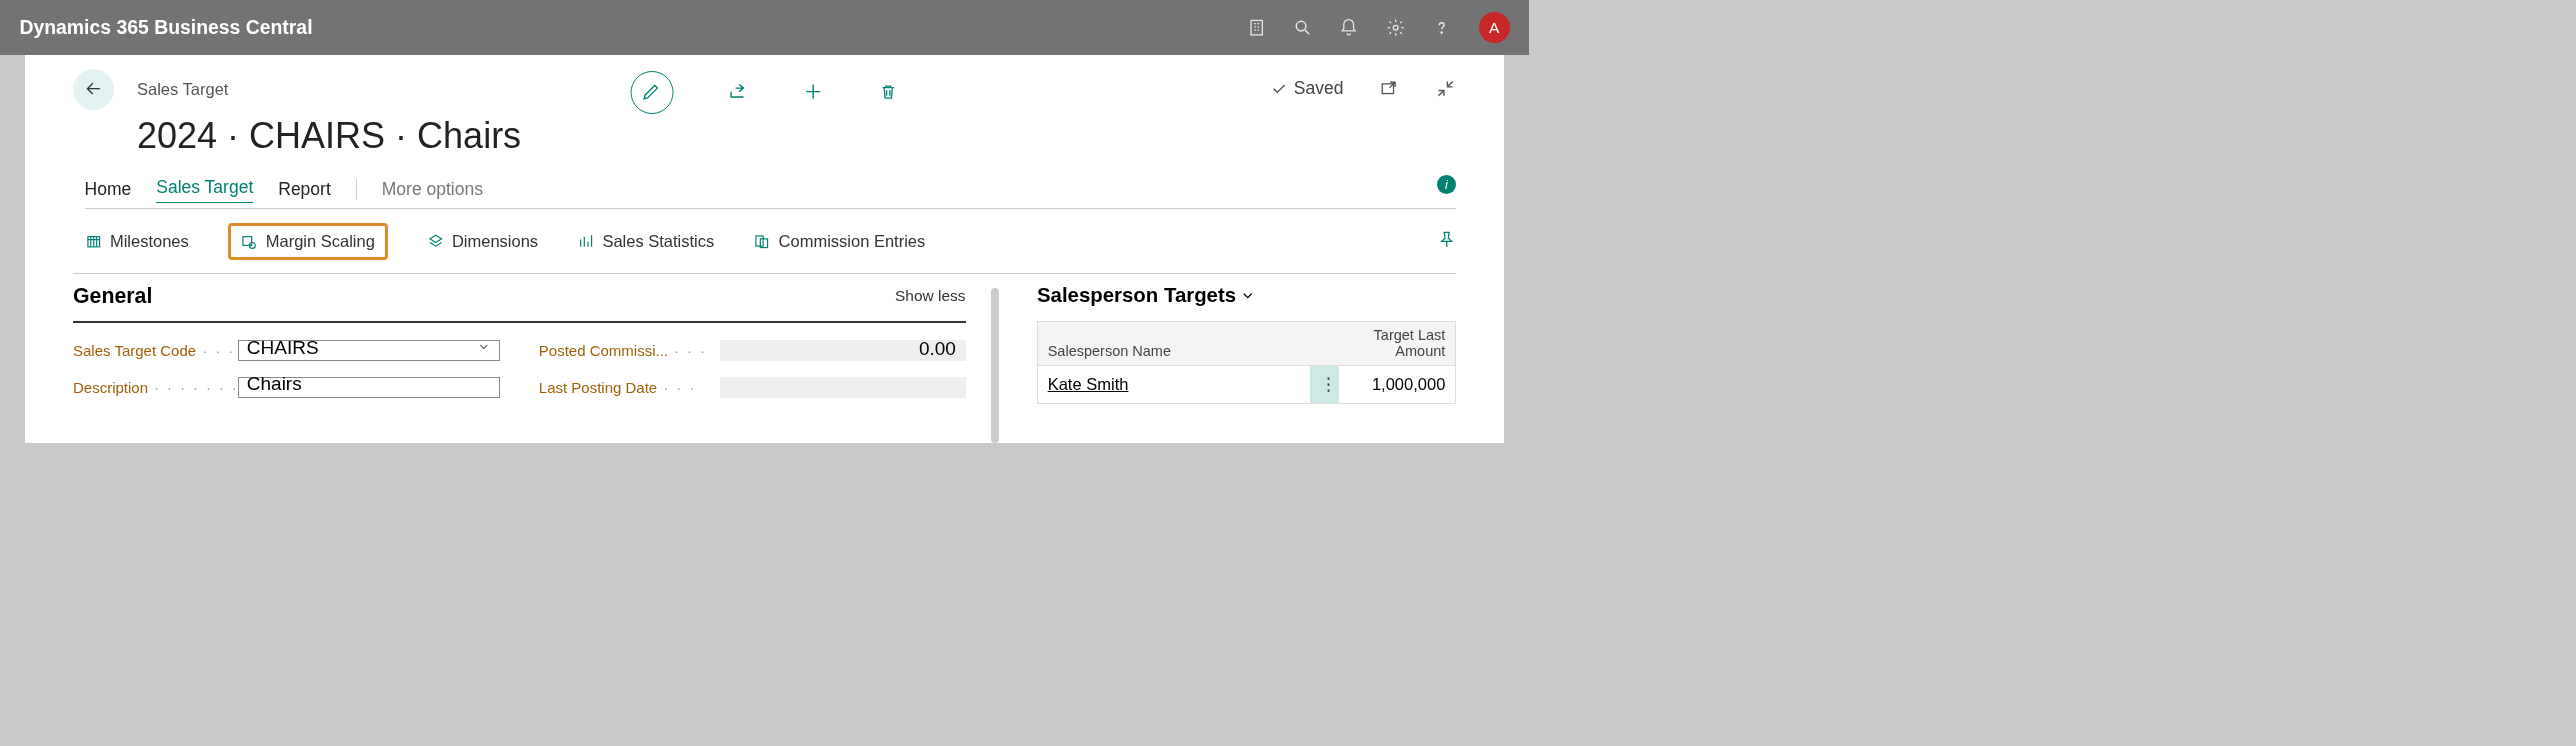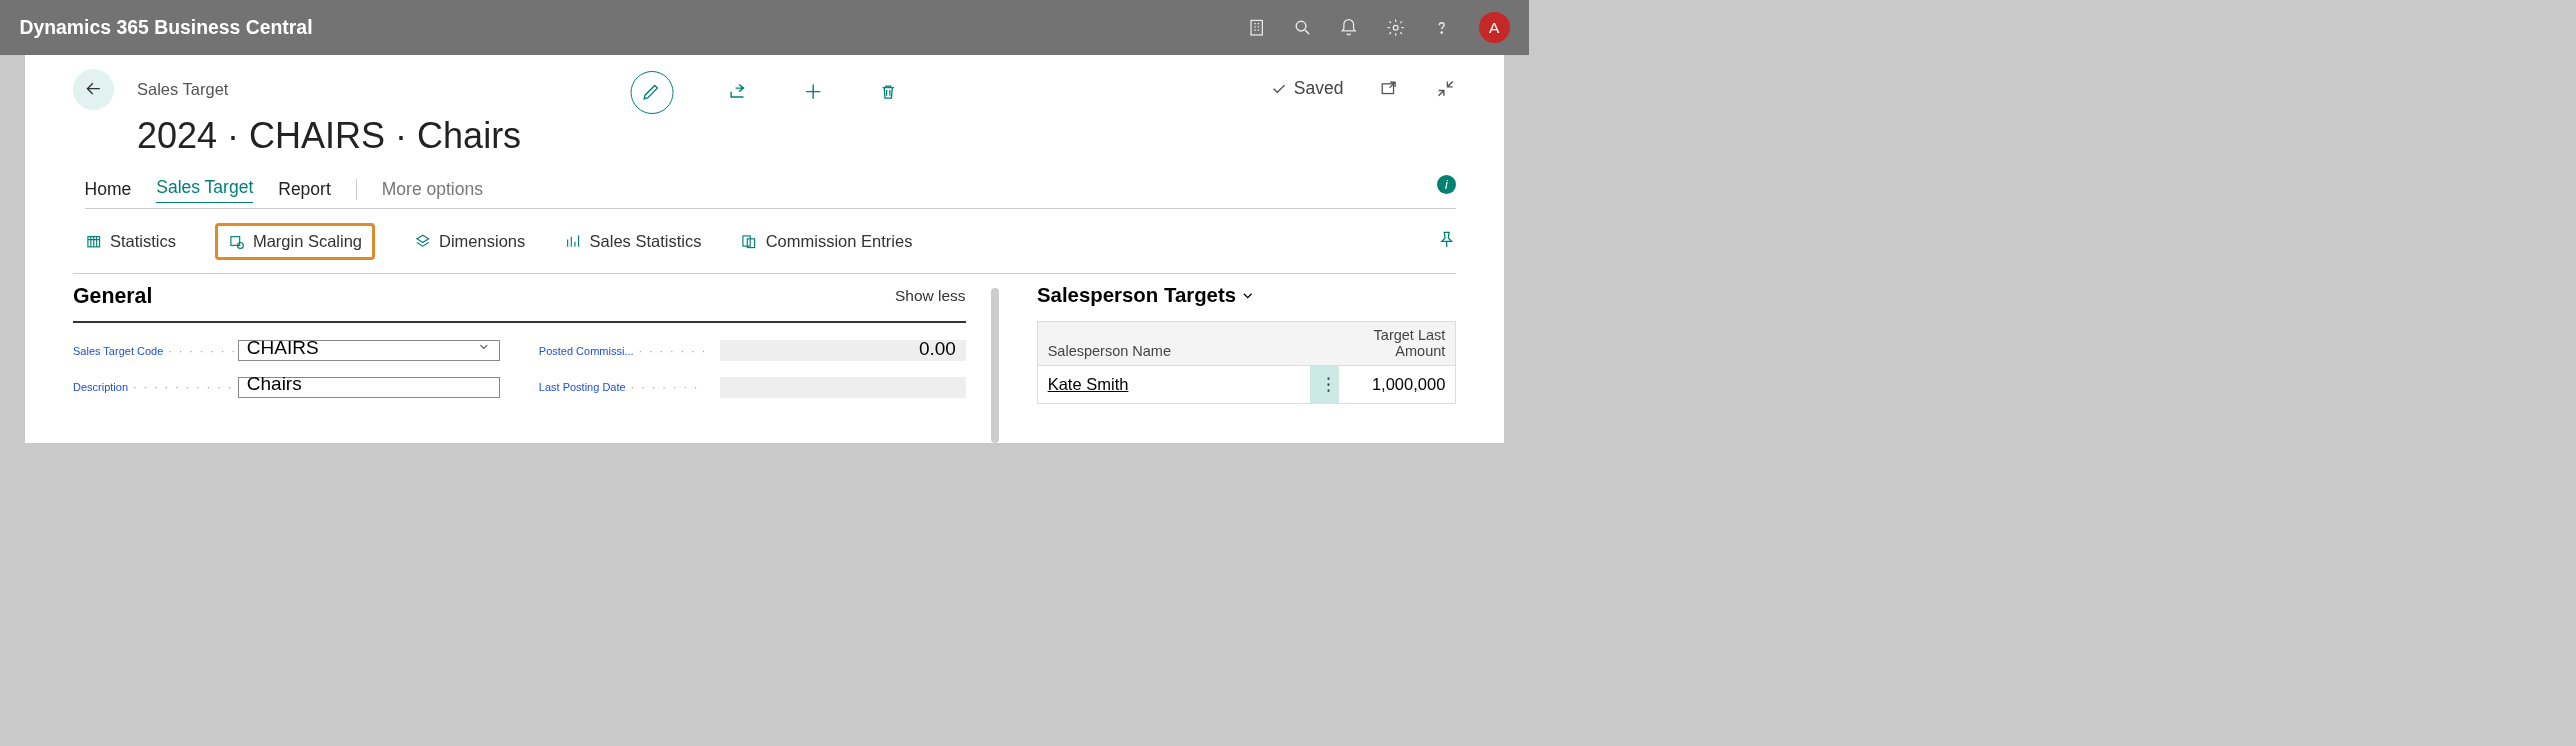--- a/index.html
+++ b/index.html
@@ -60,21 +60,21 @@
   .col-left { width: 912px; padding-right: 19.4px; position: relative; }
   .col-right { flex: 1; padding-left: 52px; }
 
   .section-head { display: flex; align-items: center; justify-content: space-between; border-bottom: 2.9px solid #333; padding-bottom: 12px; }
   .section-title { font-size: 21.3px; font-weight: 700; }
   .showless { color: #333; font-size: 15.5px; cursor: pointer; }
 
   .fields { display: flex; gap: 39px; margin-top: 17.5px; }
   .fcol { flex: 1; }
   .field-row { display: flex; align-items: center; margin-bottom: 15.5px; }
-  .flabel { width: 165px; color: #1d4ed8; font-size: 11px; position: relative; white-space: nowrap; overflow: hidden; }
+  .flabel { width: 165px; color: #a16207; font-size: 15px; position: relative; white-space: nowrap; overflow: hidden; }
   .flabel::after { content: " · · · · · · · · · · · · "; color: #999; letter-spacing: 1.9px; }
   .finput { flex: 1; height: 21px; border: 1px solid #888; padding: 1.9px 7.8px; font-size: 19px; background: #fff; display: flex; align-items: flex-end; justify-content: space-between; }
   .finput.ro { background: #eee; border: none; justify-content: flex-end; padding-right: 9.7px; margin-left: 16px; }
   .chev { color: #555; }
 
   .vbar { position: absolute; right: -13.6px; top: 3.9px; width: 7.8px; height: 155px; background: #ccc; border-radius: 3.9px; }
 
   
   .sp-head { font-size: 20.4px; font-weight: 700; display: flex; align-items: center; gap: 3.9px; cursor: pointer; margin-top: 0; }
   .sp-table { margin-top: 13.6px; border: 1px solid #ddd; }
@@ -195,21 +195,21 @@
       <span class="tab muted">More options</span>
       <span class="info-badge">i</span>
     </div>
 
     <div class="subactions">
       <div class="subact">
         <svg viewBox="0 0 24 24" width="17.5" height="17.5" fill="none" stroke="currentColor" stroke-width="1.6">
             <rect x="4" y="5" width="16" height="14"></rect>
             <path d="M4 9h16M8 5v14M12 5v14M16 5v14"></path>
           </svg>
-        <span>Statistics</span>
+        <span>Milestones</span>
       </div>
       <div class="subact hl">
         <svg viewBox="0 0 24 24" width="17.5" height="17.5" fill="none" stroke="currentColor" stroke-width="1.6">
             <rect x="4" y="5" width="12" height="12"></rect>
             <circle cx="17" cy="17" r="4"></circle>
           </svg>
         <span>Margin Scaling</span>
       </div>
       <div class="subact">
         <svg viewBox="0 0 24 24" width="17.5" height="17.5" fill="none" stroke="currentColor" stroke-width="1.6">

